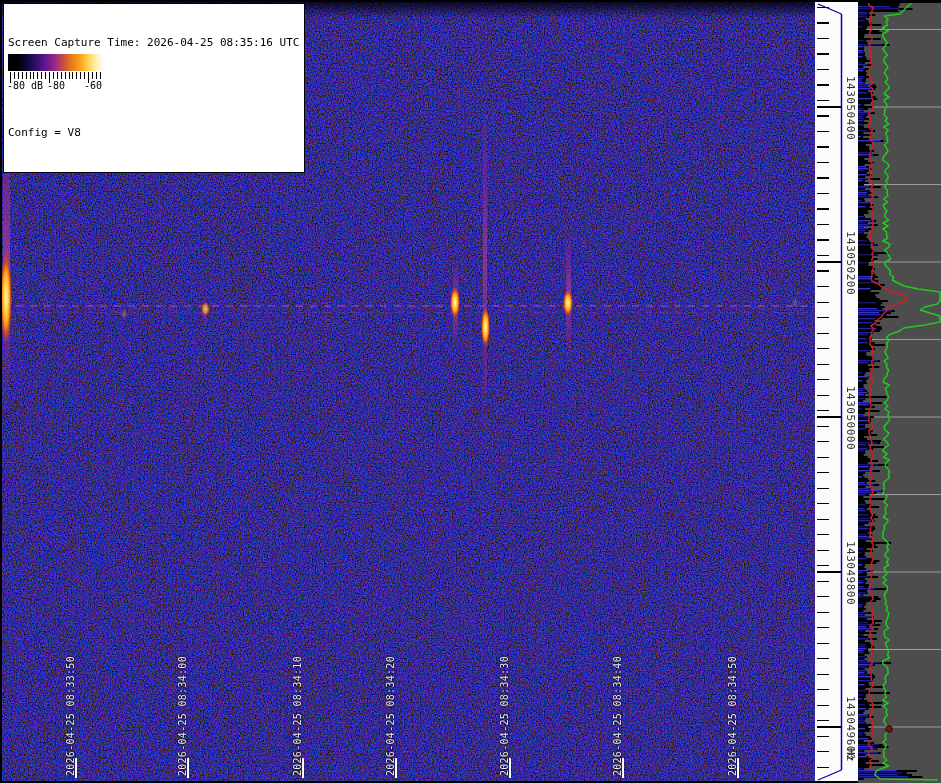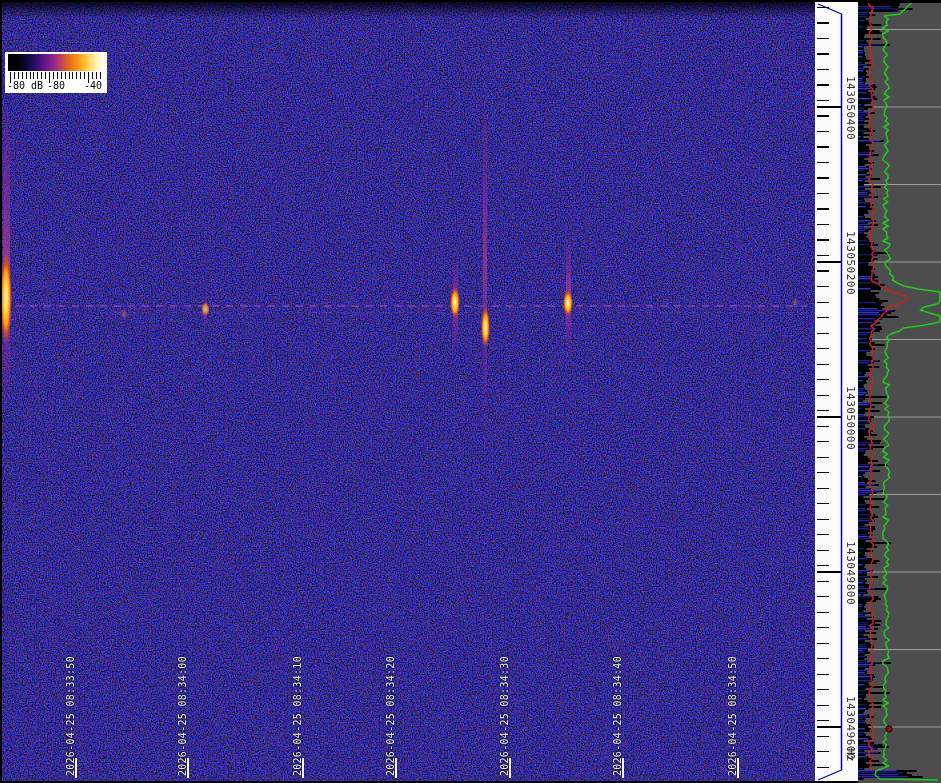--- a/index.html
+++ b/index.html
@@ -93,28 +93,33 @@
         <div class="tlabel-text" style="left: 382px;">2026-04-25 08:34:20</div>
         <div class="tlabel-tick" style="left: 507px;"></div>
         <div class="tlabel-text" style="left: 496px;">2026-04-25 08:34:30</div>
         <div class="tlabel-tick" style="left: 620px;"></div>
         <div class="tlabel-text" style="left: 609px;">2026-04-25 08:34:40</div>
         <div class="tlabel-tick" style="left: 735px;"></div>
         <div class="tlabel-text" style="left: 724px;">2026-04-25 08:34:50</div>
       </div>
   </div>
 
+  <div class="info-box">
+    <div>Screen Capture Time: 2026-04-25 08:35:16 UTC</div>
+    <div>143048050 Hz</div>
+    <div>Config = V8</div>
+  </div>
 
   <div class="legend">
     <div class="grad" id="legend-grad" style="background: linear-gradient(to right, rgb(0, 0, 0) 0%, rgb(0, 0, 0) 10%, rgb(16, 8, 60) 20%, rgb(51, 16, 112) 30%, rgb(106, 22, 144) 40%, rgb(161, 44, 132) 50%, rgb(204, 79, 60) 58%, rgb(232, 120, 24) 66%, rgb(253, 166, 30) 76%, rgb(255, 217, 94) 85%, rgb(255, 243, 192) 93%, rgb(255, 255, 255) 100%);"></div>
     <div class="lticks"></div>
     <div class="lticks-major"></div>
     <span class="llabel" style="left:2px">-80 dB</span>
     <span class="llabel" style="left:42px">-80</span>
-    <span class="llabel" style="left:79px">-40</span>
+    <span class="llabel" style="left:79px">-60</span>
   </div>
 
   <div class="freq-axis">
     <div class="ticks-minor"></div>
     <div class="ticks-major"></div>
     <svg width="43" height="779">
       <line x1="26.5" y1="12" x2="26.5" y2="768" stroke="#0000b2" stroke-width="1.5"></line>
       <line x1="3" y1="2" x2="26.5" y2="12" stroke="#0000b2" stroke-width="1.2"></line>
       <line x1="26.5" y1="768" x2="3" y2="778" stroke="#0000b2" stroke-width="1.2"></line>
     </svg>

